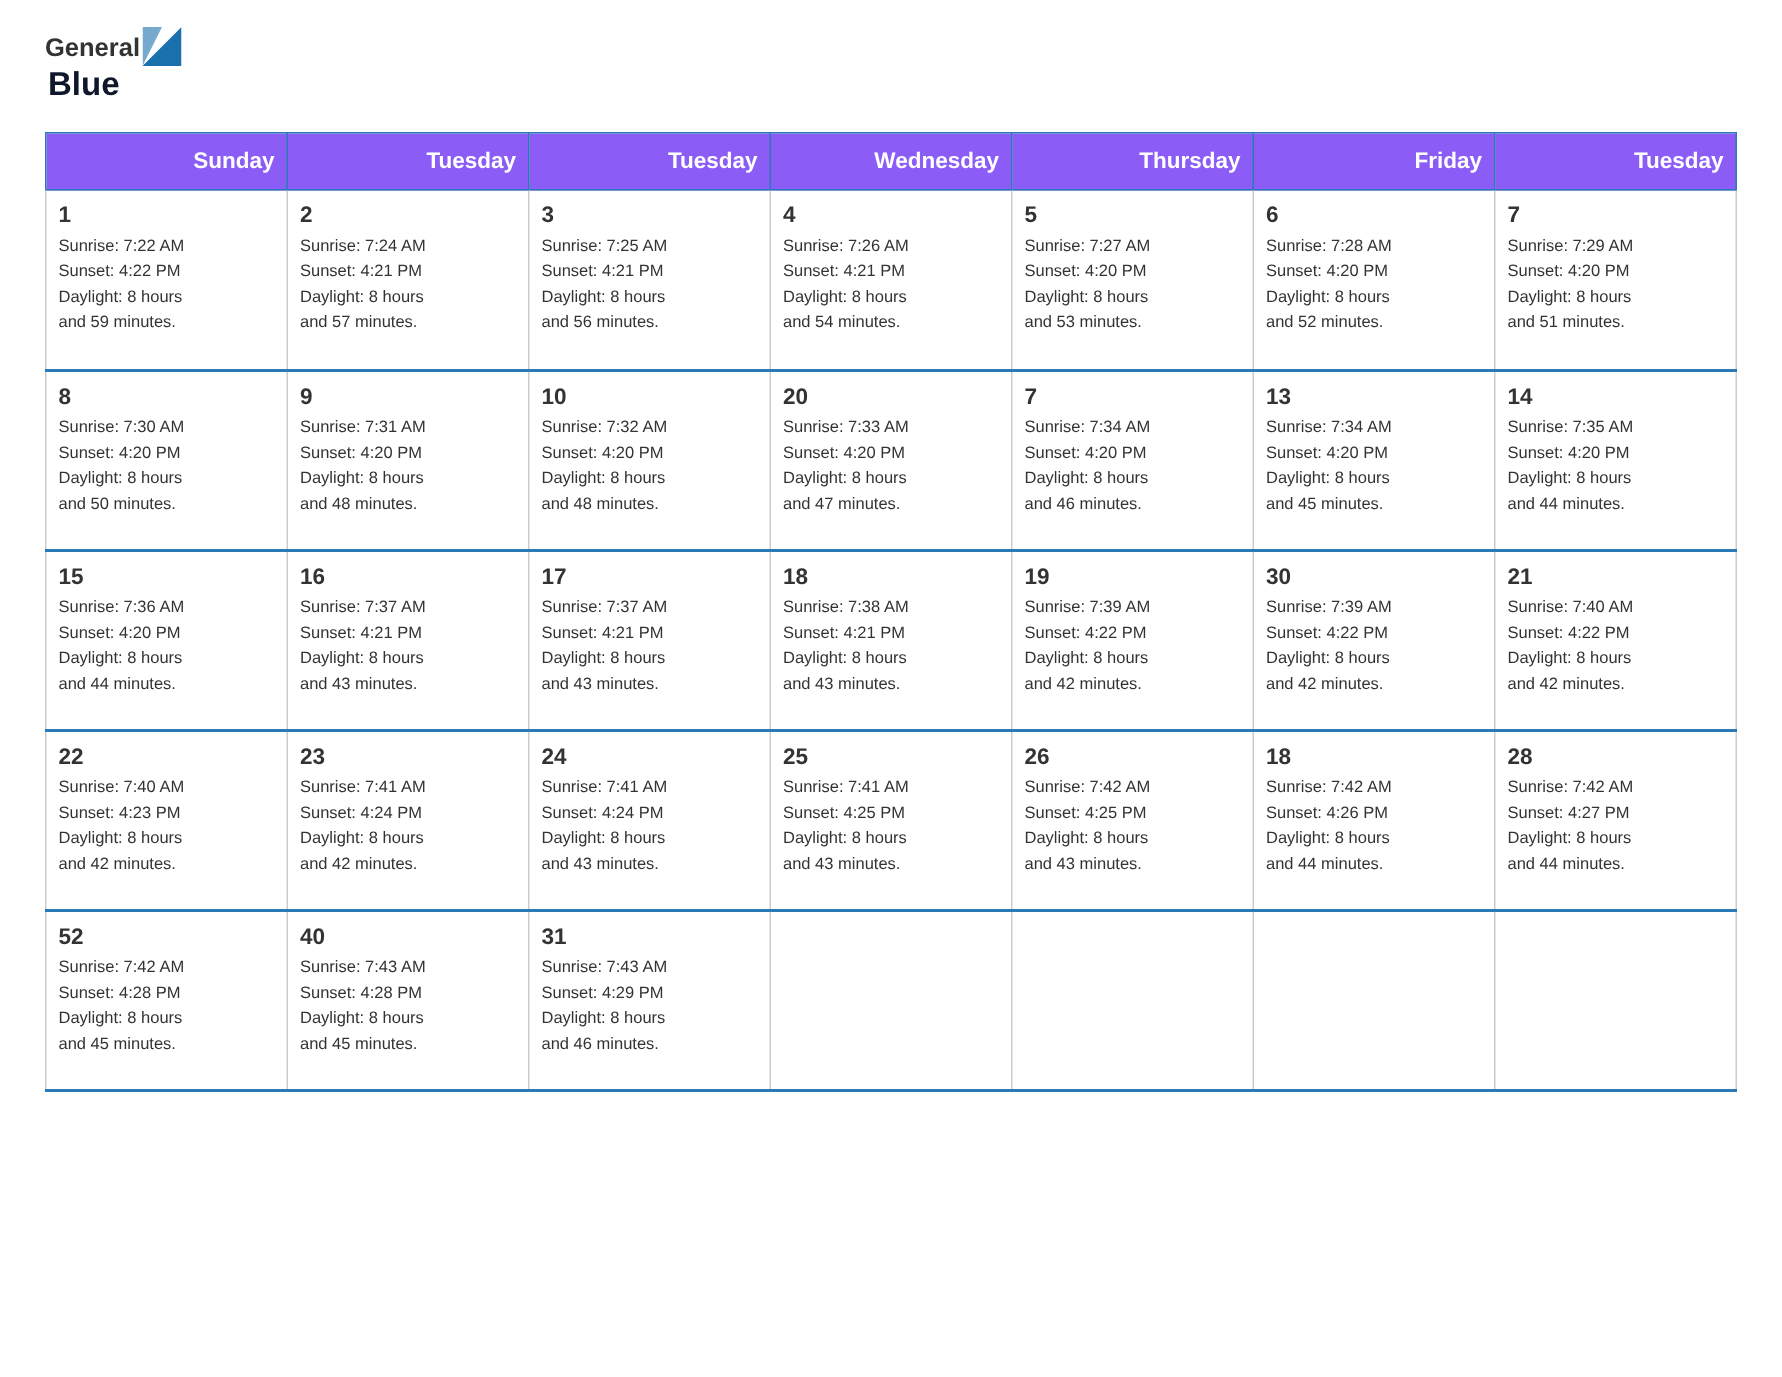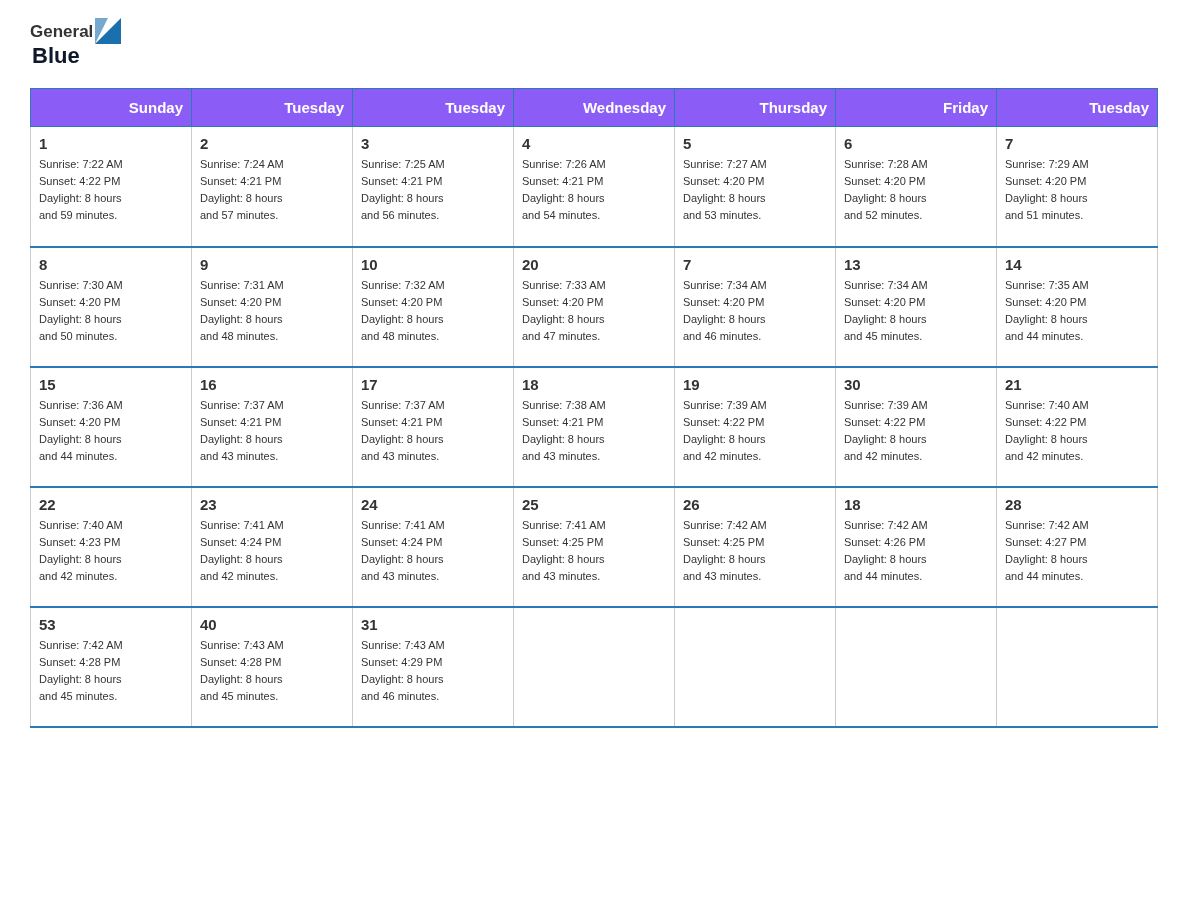--- a/index.html
+++ b/index.html
@@ -372,21 +372,21 @@
         <div class="day-info">
           Sunrise: 7:42 AM<br>
           Sunset: 4:27 PM<br>
           Daylight: 8 hours<br>
           and 44 minutes.
         </div>
       </td>
       </tr>
       <tr>
         <td>
-        <span class="day-num">53</span>
+        <span class="day-num">52</span>
         <div class="day-info">
           Sunrise: 7:42 AM<br>
           Sunset: 4:28 PM<br>
           Daylight: 8 hours<br>
           and 45 minutes.
         </div>
       </td>
         <td>
         <span class="day-num">40</span>
         <div class="day-info">

